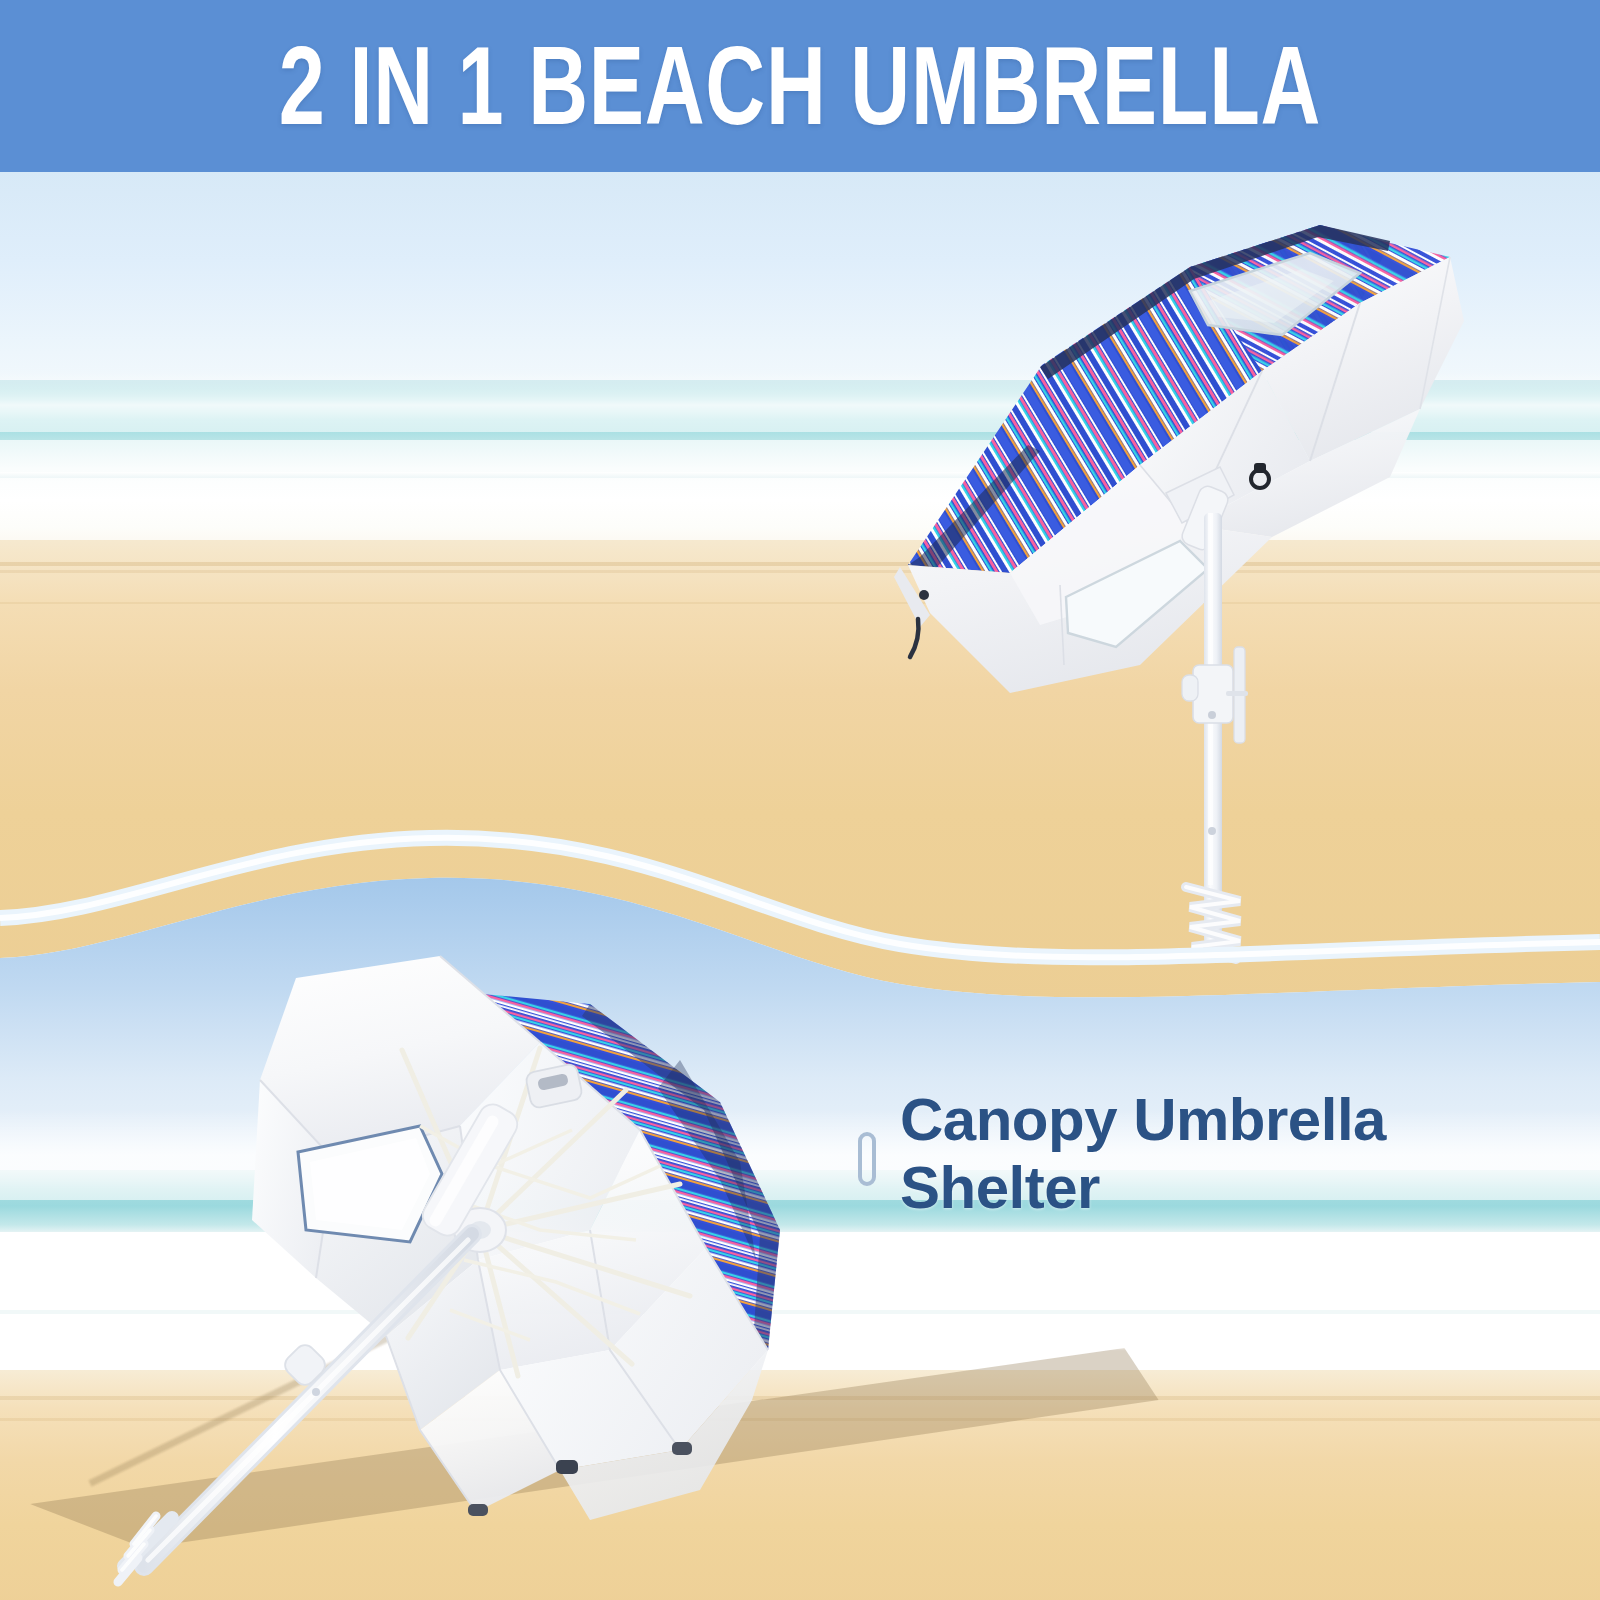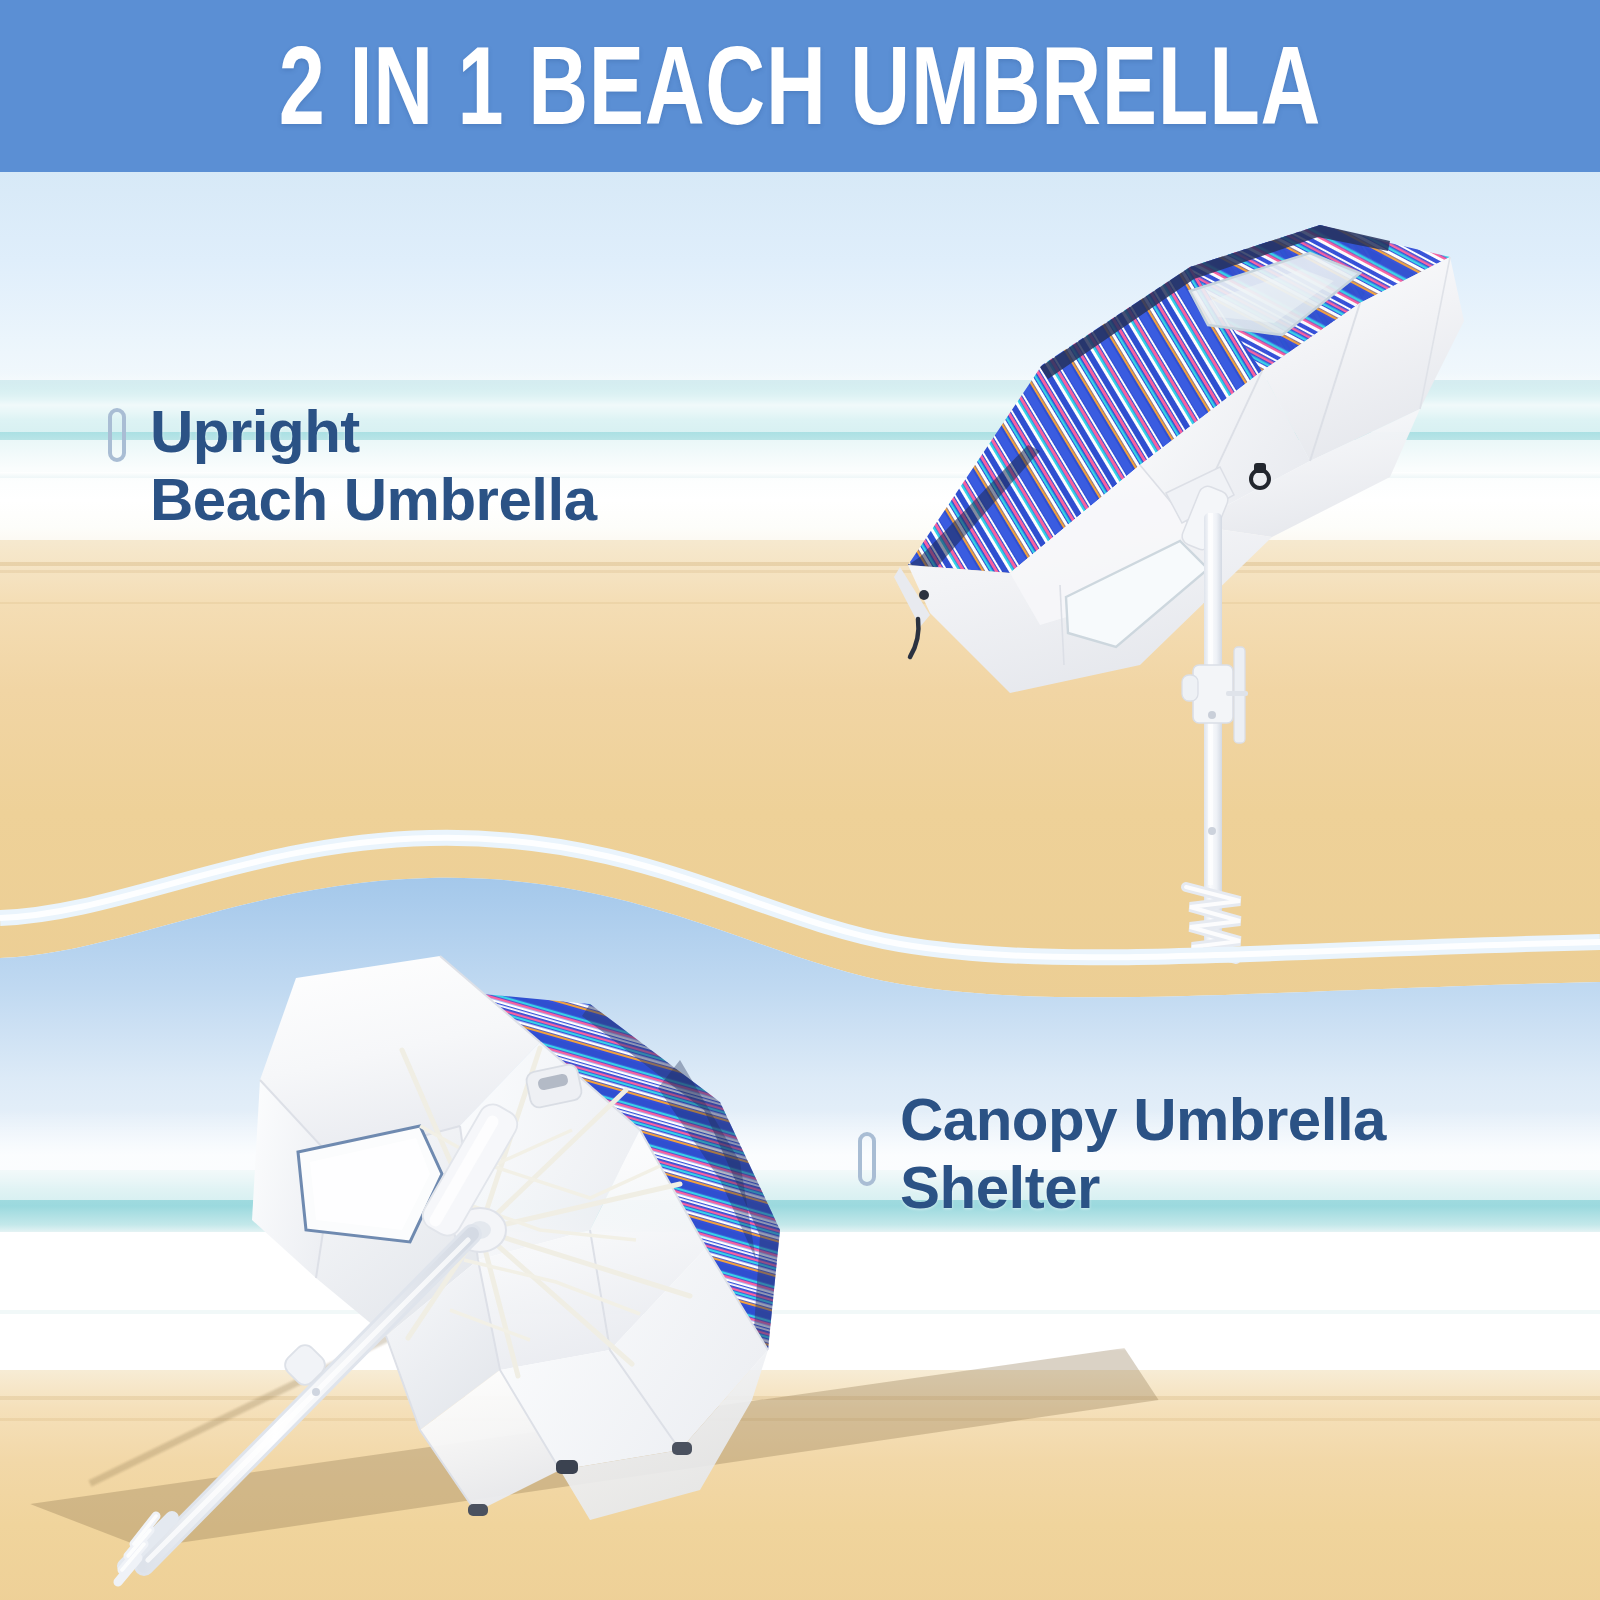--- a/index.html
+++ b/index.html
@@ -506,25 +506,20 @@
         <rect x="552" y="512" width="20" height="13" rx="5" fill="#4a515f"></rect>
         <rect x="348" y="574" width="20" height="12" rx="5" fill="#4a515f"></rect>
       </g>
     </svg>
   </div>
 
   <div id="header-banner">
     <div id="header-title">2 IN 1 BEACH UMBRELLA</div>
   </div>
 
-  <div id="callout-upright" class="callout">
-    <div class="callout-bullet"></div>
-    <div class="callout-text">Upright
-Beach Umbrella</div>
-  </div>
 
   <div id="callout-canopy" class="callout">
     <div class="callout-bullet"></div>
     <div class="callout-text">Canopy Umbrella
 Shelter</div>
   </div>
 
 </div>
 
 </body></html>

